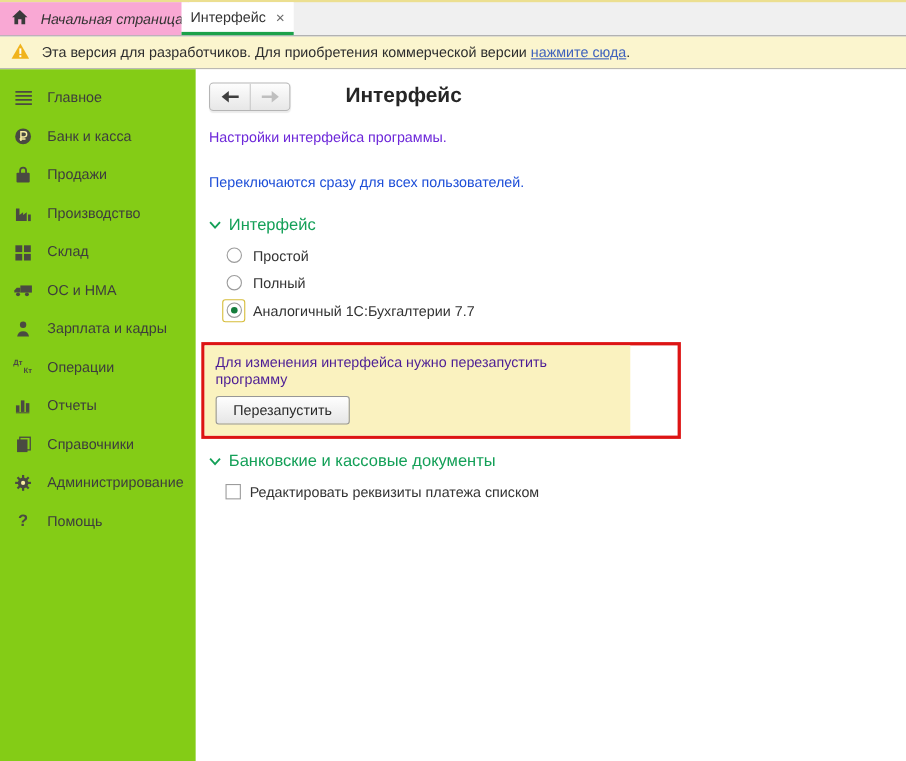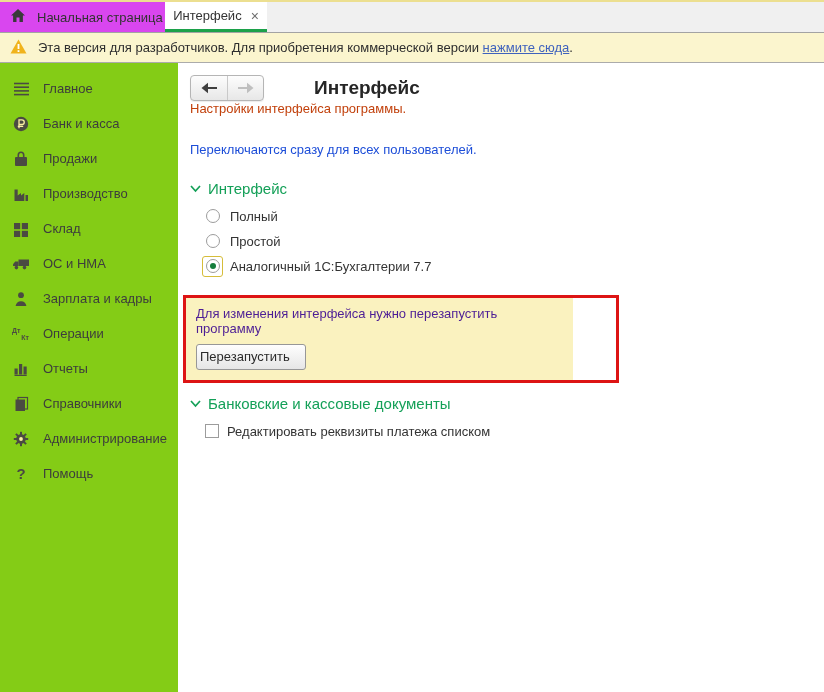--- a/index.html
+++ b/index.html
@@ -8,22 +8,22 @@
     font-family:"Liberation Sans","DejaVu Sans",sans-serif;
     font-size:13px; color:#2e2e2e; background:#fff; overflow:hidden;
   }
   .app { width:824px; height:692px; display:flex; flex-direction:column; }
 
   
   .tabbar { position:relative; height:33px; background:#f0f0f0; border-bottom:1px solid #a3a3a3; flex:none; }
   .tabbar .topstrip { position:absolute; top:0; left:0; right:0; height:2px; background:#ecdf90; }
   .tab-home {
     position:absolute; left:0; top:2px; bottom:0; width:172px;
-    background:#d946ef; border-right:1px solid #bdbdbd;
-    display:flex; align-items:center; gap:11px; padding-left:10px; cursor:default;
+    background:#f9a8d4; border-right:1px solid #bdbdbd;
+    display:flex; align-items:center; gap:11px; padding-left:10px; cursor:default;font-style:italic;
   }
   .tab-active {
     position:absolute; left:165px; top:2px; bottom:0; width:102px;
     background:#ffffff; border-bottom:3px solid #1ca14a;
     display:flex; align-items:center; justify-content:center; gap:9px;
   }
   .tab-label { color:#333; }
   .tab-close { color:#6d6d6d; font-size:14px; line-height:1; cursor:pointer; }
 
   
@@ -50,21 +50,21 @@
   .content { flex:1; background:#fff; padding:12px 16px 0 12px; position:relative; }
   .nav-row { display:flex; align-items:center; height:26px; }
   .nav-btns {
     display:inline-flex; border:1px solid #b5b5b5; border-radius:4px; overflow:hidden;
     background:linear-gradient(#fdfdfd,#e7e7e7); box-shadow:0 1px 1px rgba(0,0,0,0.08);
   }
   .nav-btn { width:36px; height:24px; display:flex; align-items:center; justify-content:center; cursor:pointer; }
   .nav-btn + .nav-btn { border-left:1px solid #c9c9c9; }
   .page-title { margin-left:50px; font-size:19px; font-weight:bold; color:#262626; }
 
-  .desc { color:#c2410c; }
+  .desc { margin-top:16px; color:#6d28d9; }
   .note { margin-top:26px; color:#1d4ed8; }
 
   .sec-header { margin-top:23px; display:flex; align-items:center; gap:7px; cursor:pointer; }
   .sec-header .sec-title { color:#14a058; font-size:15px; }
   .sec2 { margin-top:12px; }
 
   .opt-list { margin-top:7px; margin-left:12px; }
   .opt-row { display:flex; align-items:center; height:24px; margin-bottom:1px; }
   .radio-wrap { width:21px; height:21px; display:flex; align-items:center; justify-content:center; flex:none; }
   .radio-wrap.focused { border:1px solid #d6bd3a; border-radius:3px; background:#fff; }
@@ -72,21 +72,21 @@
   .radio .dot { position:absolute; left:3px; top:3px; width:6px; height:6px; border-radius:50%; background:#157d3c; display:none; }
   .radio.selected .dot { display:block; }
   .opt-label { margin-left:7px; color:#333; }
 
   .red-box {
     margin-top:17px; margin-left:-7px; width:436px; border:3px solid #dd1414; background:#fff;
   }
   .restart-panel { width:387px; background:#faf2bf; padding:8px 10px 10px 10px; }
   .restart-msg { color:#4c1d95; }
   .restart-btn {
-    margin-top:8px; padding:4px 15px 5px 3px; font-size:13px; color:#2b2b2b;
+    margin-top:8px; padding:4px 15px 5px 15px; font-size:13px; color:#2b2b2b;
     background:linear-gradient(#fefefe,#e6e6e6); border:1px solid #979797; border-radius:3px; cursor:pointer;
     font-family:"Liberation Sans","DejaVu Sans",sans-serif;
   }
   .check-row { display:flex; align-items:center; margin-top:8px; margin-left:15px; height:22px; }
   .checkbox { width:14px; height:14px; border:1px solid #9c9c9c; background:#fff; flex:none; cursor:pointer; }
   .check-label { margin-left:8px; color:#333; }
 </style>
 </head>
 <body>
 
@@ -286,27 +286,27 @@
             <path d="M1 1 L5.5 6 L10 1" stroke="#14a058" stroke-width="1.7" fill="none"></path>
           </svg>
         <span class="sec-title">Интерфейс</span>
       </div>
 
       <div class="opt-list">
         <div class="opt-row">
           <span class="radio-wrap">
               <span class="radio"></span>
             </span>
-          <span class="opt-label">Полный</span>
+          <span class="opt-label">Простой</span>
         </div>
         <div class="opt-row">
           <span class="radio-wrap">
               <span class="radio"></span>
             </span>
-          <span class="opt-label">Простой</span>
+          <span class="opt-label">Полный</span>
         </div>
         <div class="opt-row">
           <span class="radio-wrap focused">
               <span class="radio selected">
                 <span class="dot"></span>
               </span>
             </span>
           <span class="opt-label">Аналогичный 1С:Бухгалтерии 7.7</span>
         </div>
       </div>

